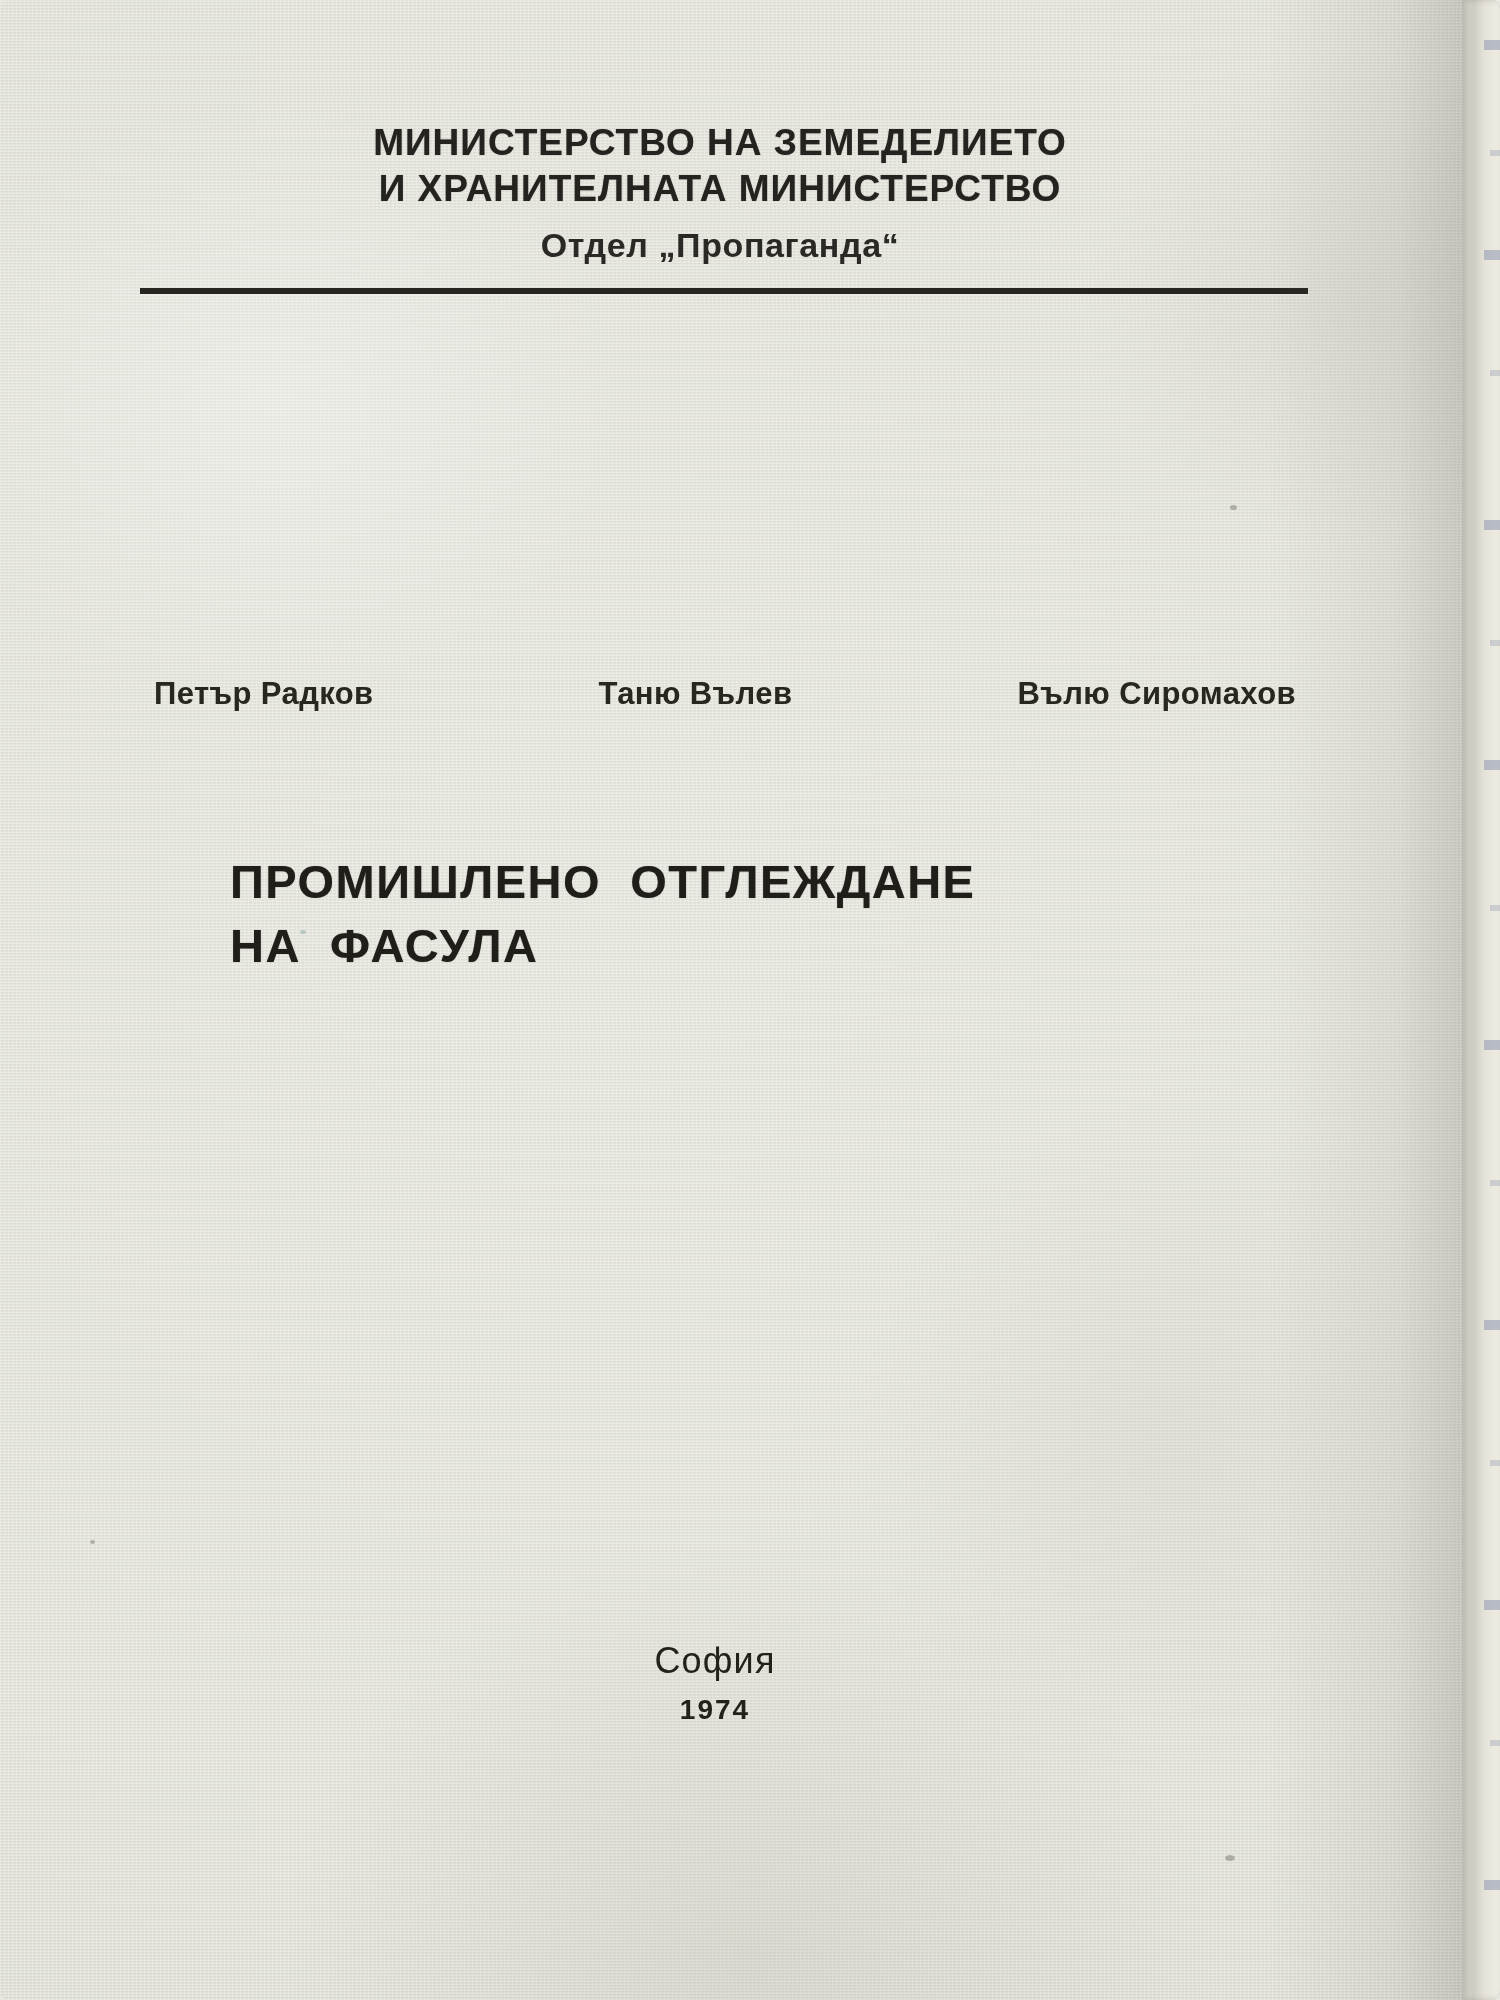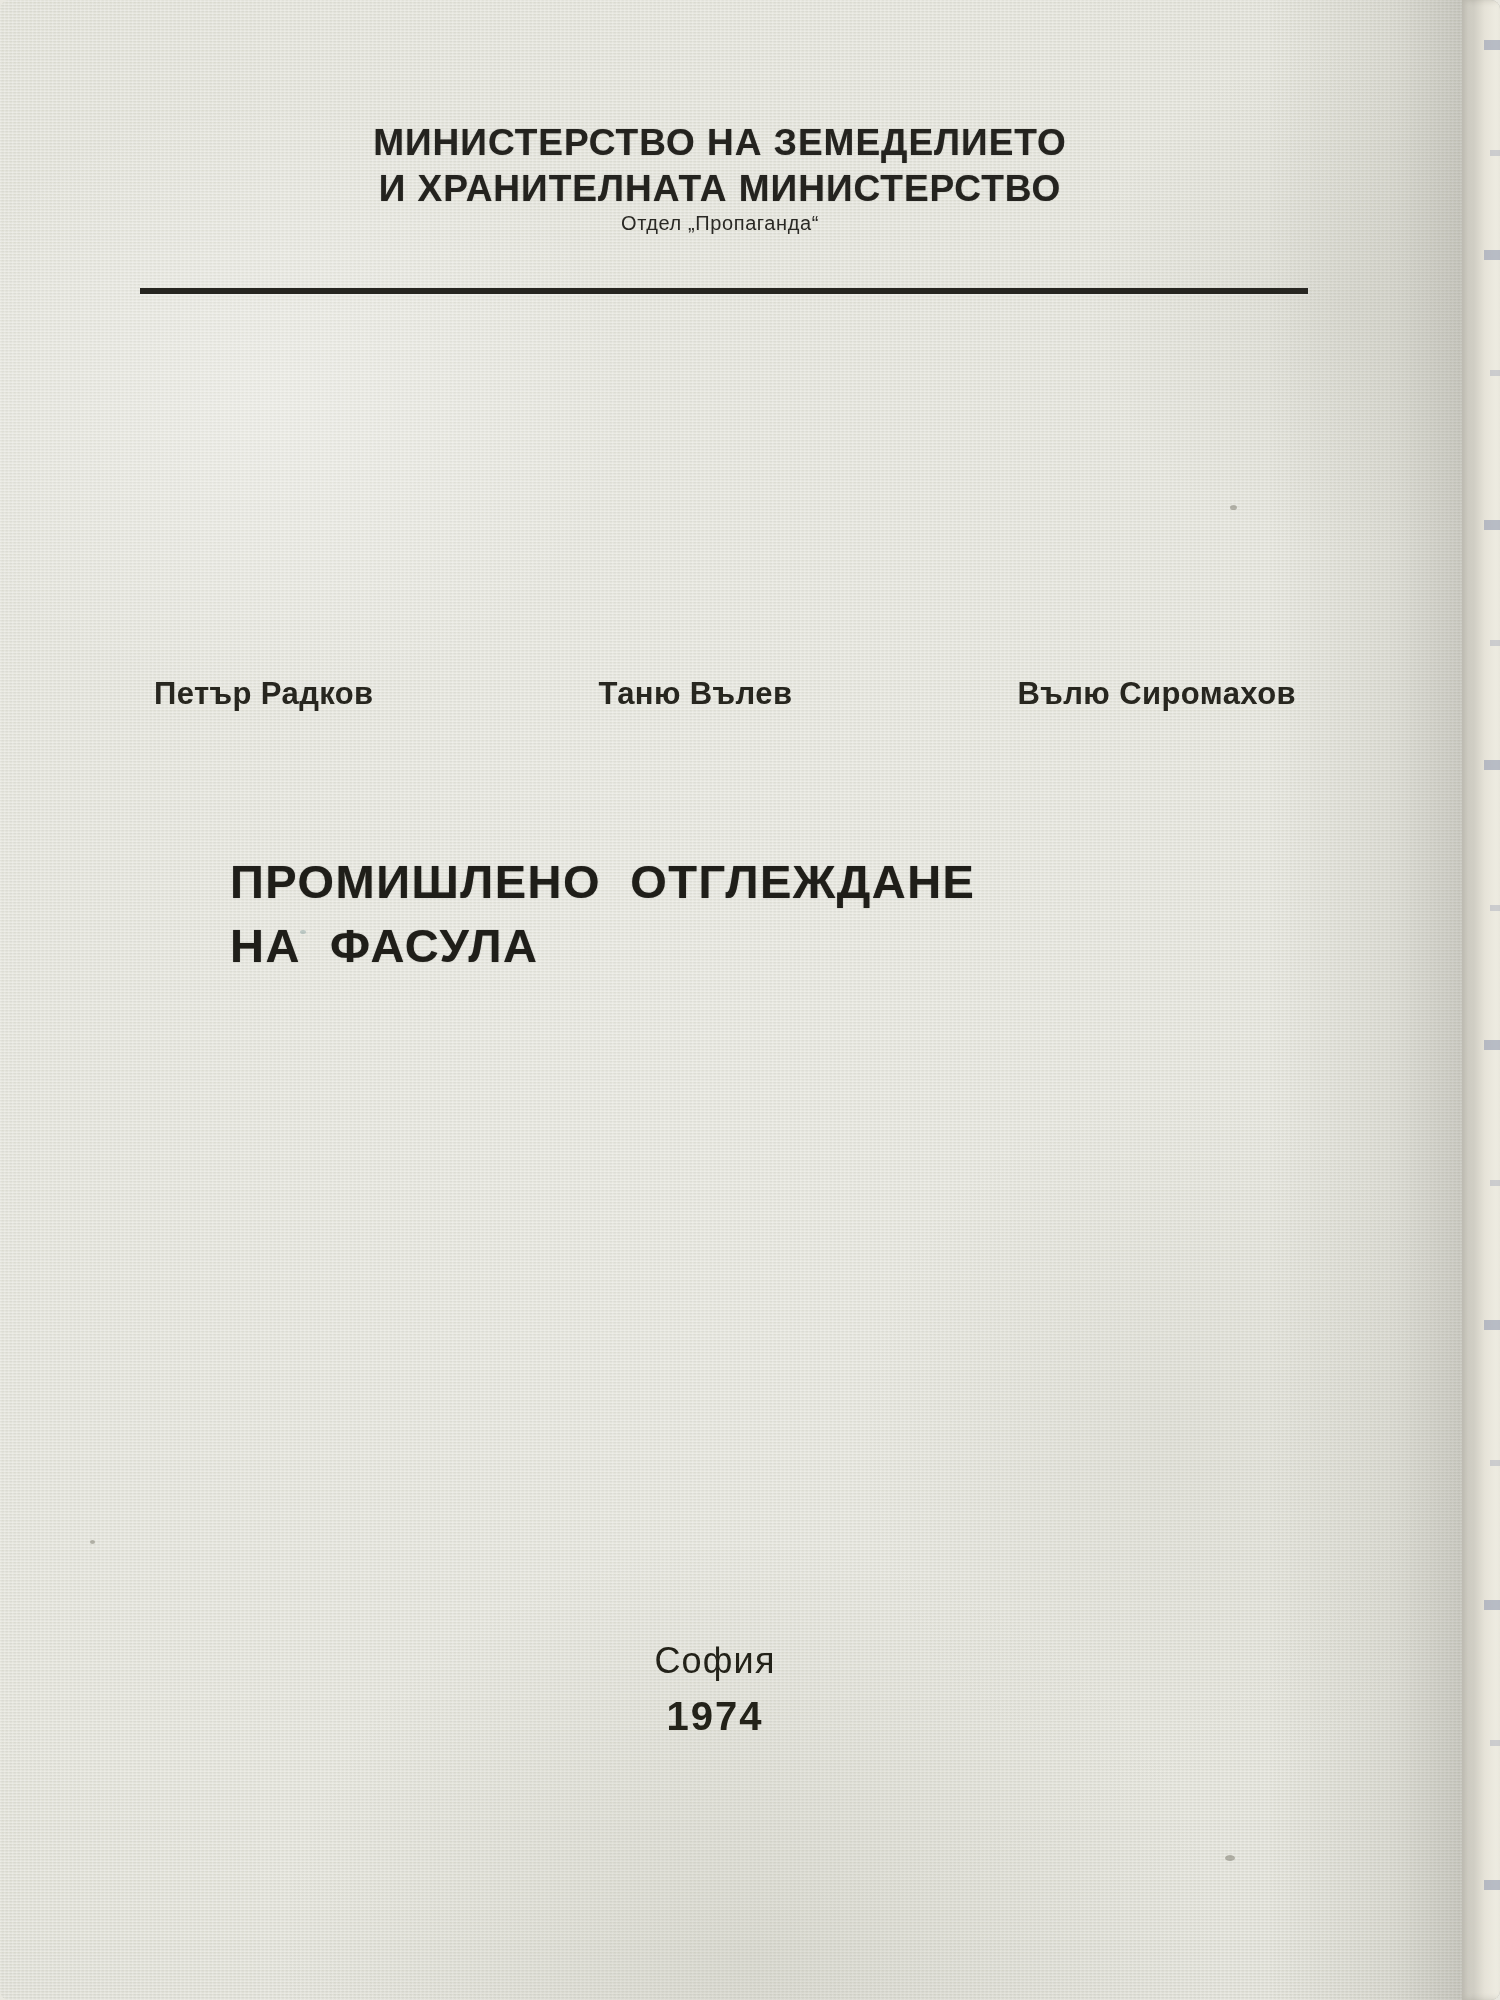--- a/index.html
+++ b/index.html
@@ -96,22 +96,23 @@
   }
   .publisher-line {
     font-weight: bold;
     font-size: 37px;
     letter-spacing: 1.0px;
     line-height: 1.24;
     color: #24231f;
     text-shadow: 0 0 1px rgba(40,40,35,0.45);
   }
   .department-line {
-    font-weight: normal;
-    font-size: 20px;
+    margin-top: 14px;
+    font-weight: bold;
+    font-size: 34px;
     letter-spacing: 0.6px;
     color: #2a2925;
   }
   .rule {
     position: absolute;
     left: 140px;
     top: 288px;
     width: 1168px;
     height: 6px;
     background: #262520;
@@ -160,21 +161,21 @@
     text-align: center;
   }
   .imprint-city {
     font-size: 36px;
     font-weight: normal;
     letter-spacing: 1.2px;
     color: #232219;
   }
   .imprint-year {
     margin-top: 12px;
-    font-size: 40px;
+    font-size: 28px;
     font-weight: bold;
     letter-spacing: 2px;
     color: #232219;
     text-align: center;
   }
 
   
   .speck {
     position: absolute;
     background: rgba(110,108,95,0.45);

